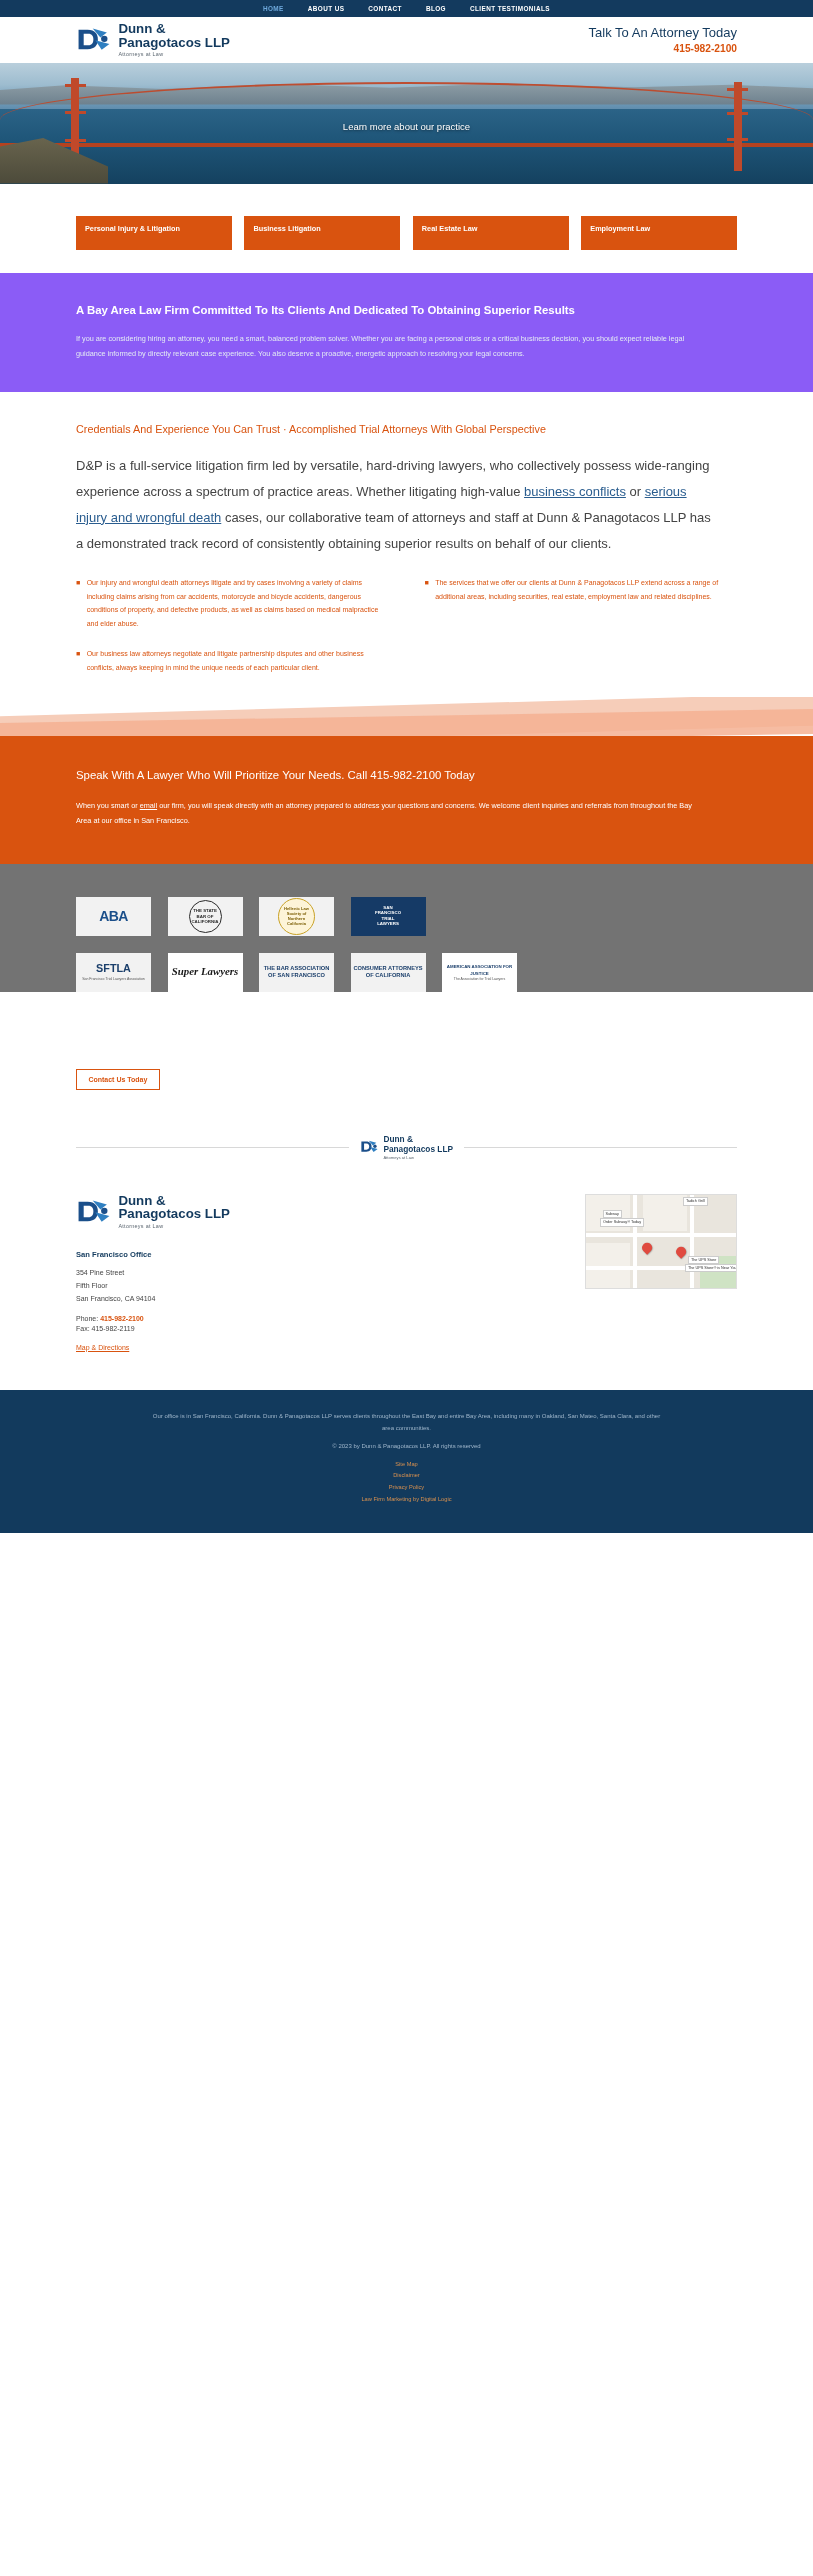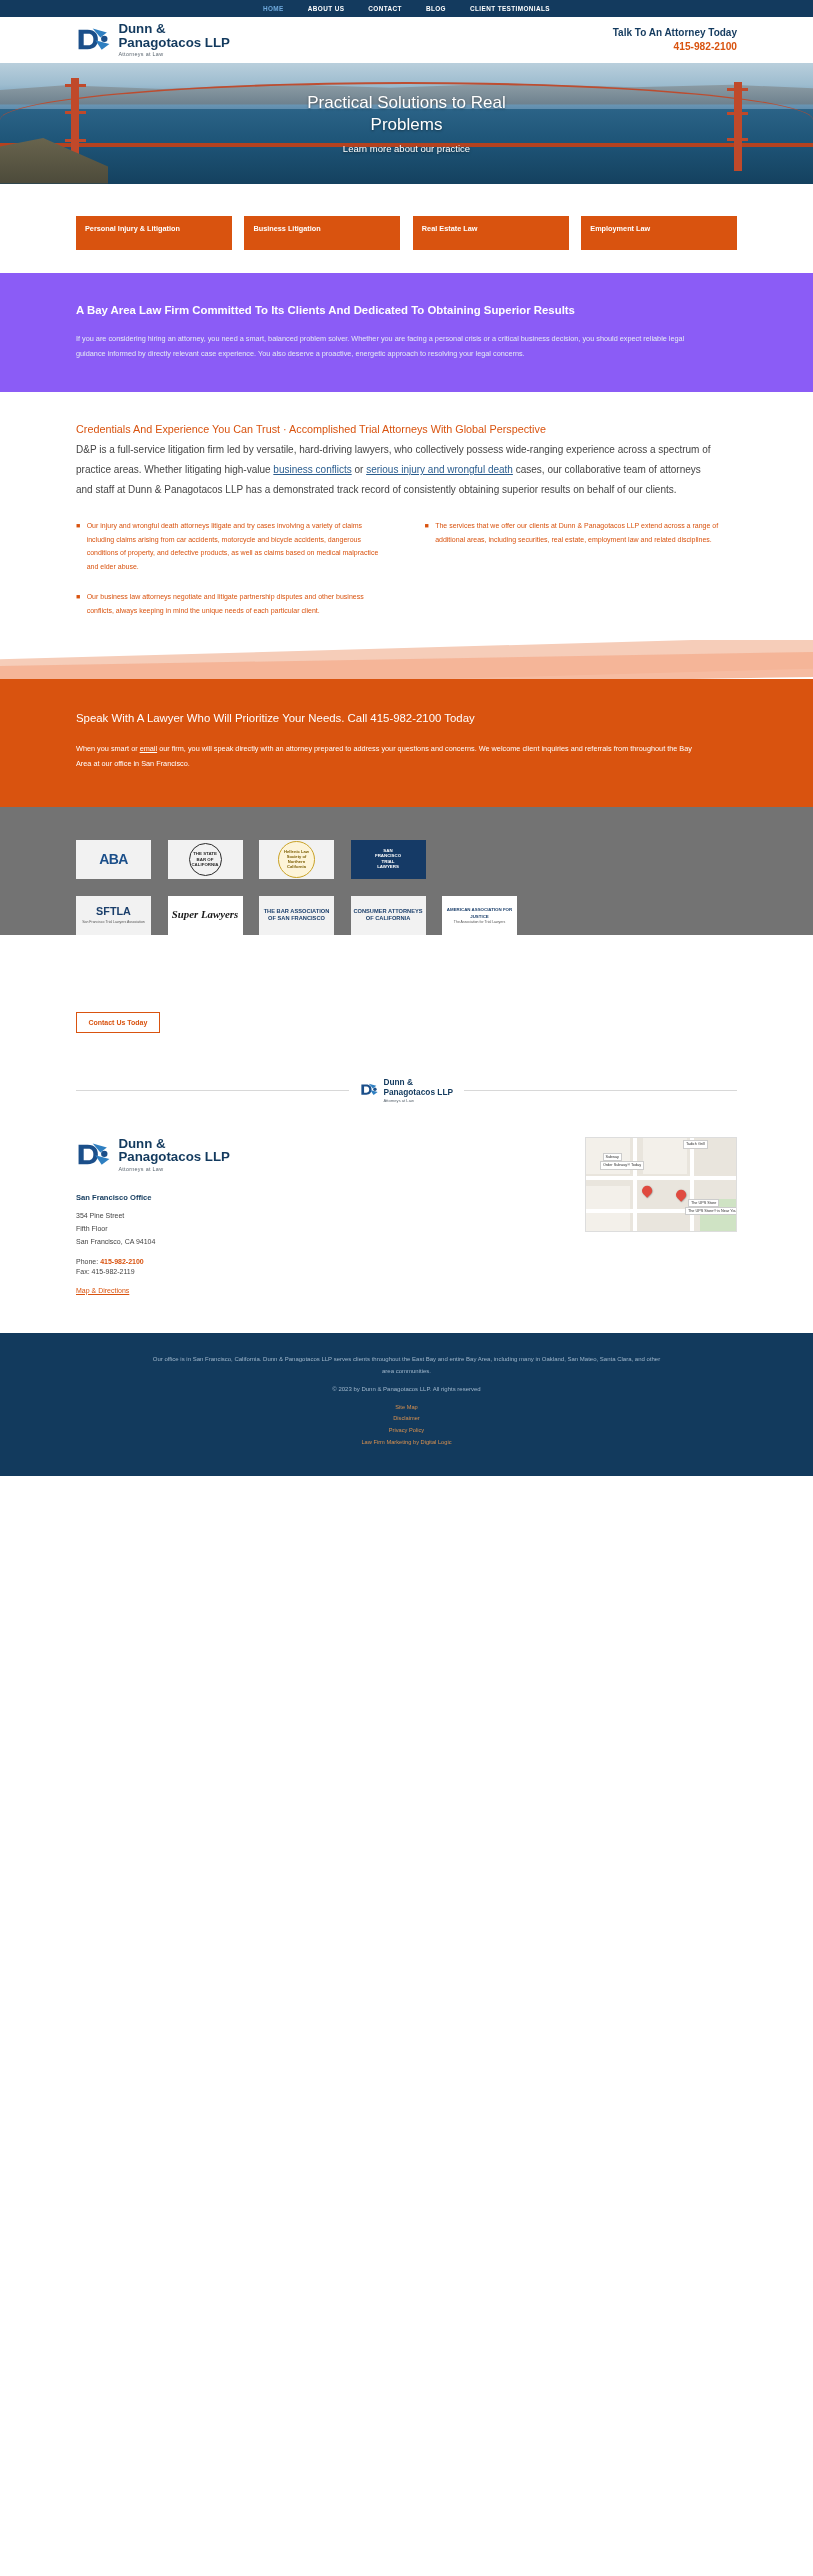--- a/index.html
+++ b/index.html
@@ -35,21 +35,21 @@
     padding: 0 76px 0 76px;
     background: #fff;
   }
   .logo-wrap { display: flex; align-items: center; gap: 6.4px; }
   .logo-mark { width: 36px; height: 27px; position: relative; }
   .logo-text-main {
     font-size: 13.3px; font-weight: bold; color: #133a5e; line-height: 1.05;
   }
   .logo-sub { font-size: 5.4px; color: #5b6670; letter-spacing: 0.3px; margin-top: 1.3px;}
   .header-right { text-align: right; }
-  .header-right .tag { font-size: 10px; color: #133a5e; font-weight: bold; }
+  .header-right .tag { font-size: 13px; color: #133a5e; font-weight: normal; }
   .header-right .phone { font-size: 10.2px; color: #d9530f; font-weight: bold; margin-top: 3.2px; }
 
   
   .hero {
     position: relative;
     height: 121px;
     overflow: hidden;
     background: linear-gradient(to bottom, #8fb6cd 0%, #5d87a8 35%, #2e5c80 70%, #1b4566 100%);
   }
   .hero-sky {
@@ -135,21 +135,21 @@
 
   
   .creds {
     background: #ffffff;
     padding: 29px 76px 6.4px 76px;
   }
   .creds h2 {
     color: #d9530f; font-size: 10.8px; font-weight: normal; line-height: 1.5; max-width: 534px;
   }
   .creds p.lead {
-    margin-top: 3px; font-size: 10px; line-height: 2.0; color: #444; max-width: 635px;
+    margin-top: 16px; font-size: 13px; line-height: 2.0; color: #444; max-width: 635px;
   }
   .creds p.lead a { color: #2a5d8f; text-decoration: underline; }
   .bullets {
     display: flex; gap: 36px; margin-top: 19px;
   }
   .bullet-col { flex: 1; }
   .bullet {
     display: flex; gap: 6.4px; font-size: 7px; line-height: 1.95; color: #d9530f;
     margin-bottom: 16.5px;
   }
@@ -328,21 +328,20 @@
       <span class="bar" style="top:33px"></span>
       <span class="bar" style="top:61px"></span>
   </div>
   <div class="bridge-tower right">
     <span class="bar" style="top:6.4px"></span>
       <span class="bar" style="top:30.5px"></span>
       <span class="bar" style="top:56px"></span>
   </div>
   <div class="hero-shore"></div>
   <div class="hero-overlay">
-    <div class="hero-title">Practical Solutions to Real Problems</div>
     <div class="hero-sub">Learn more about our practice</div>
   </div>
 </div>
 
 <div class="practice-strip">
   <div class="practice-row">
     <div class="practice-btn">Personal Injury &amp; Litigation</div>
     <div class="practice-btn">Business Litigation</div>
     <div class="practice-btn">Real Estate Law</div>
     <div class="practice-btn">Employment Law</div>

